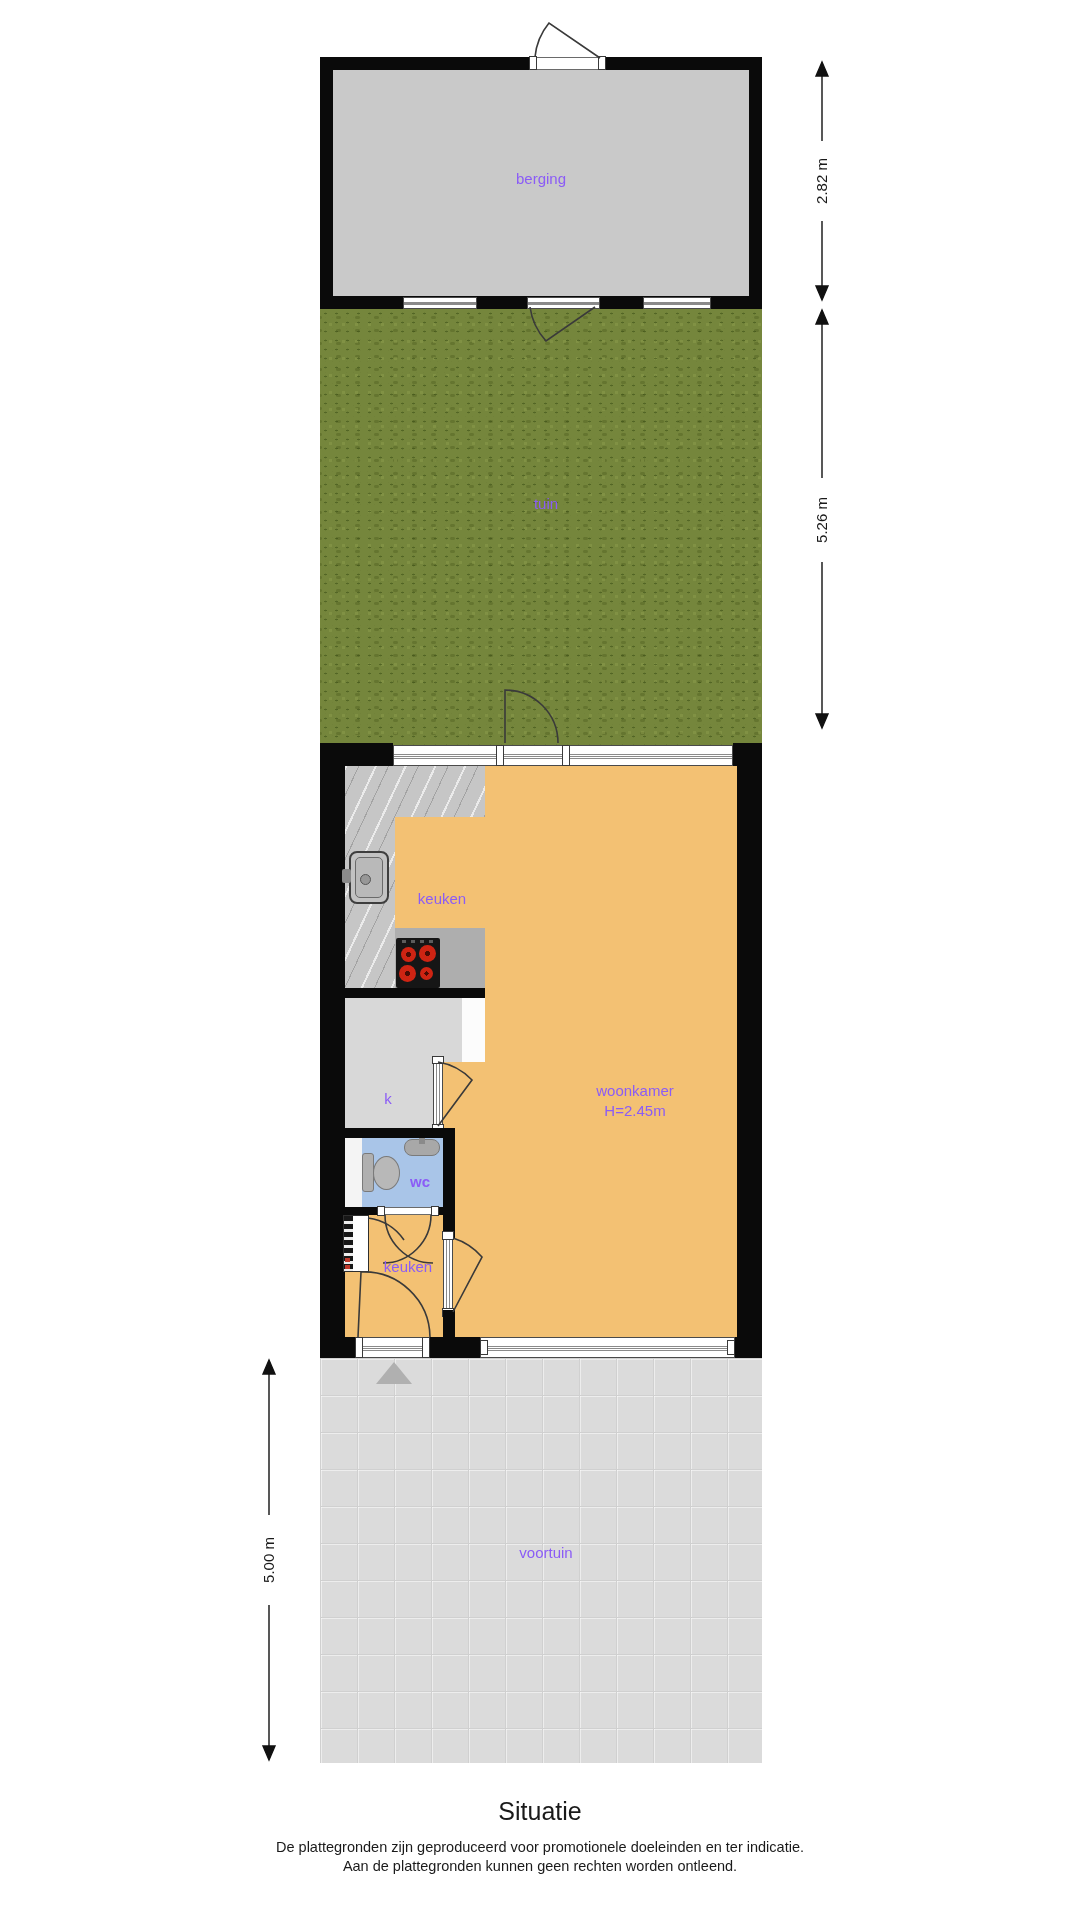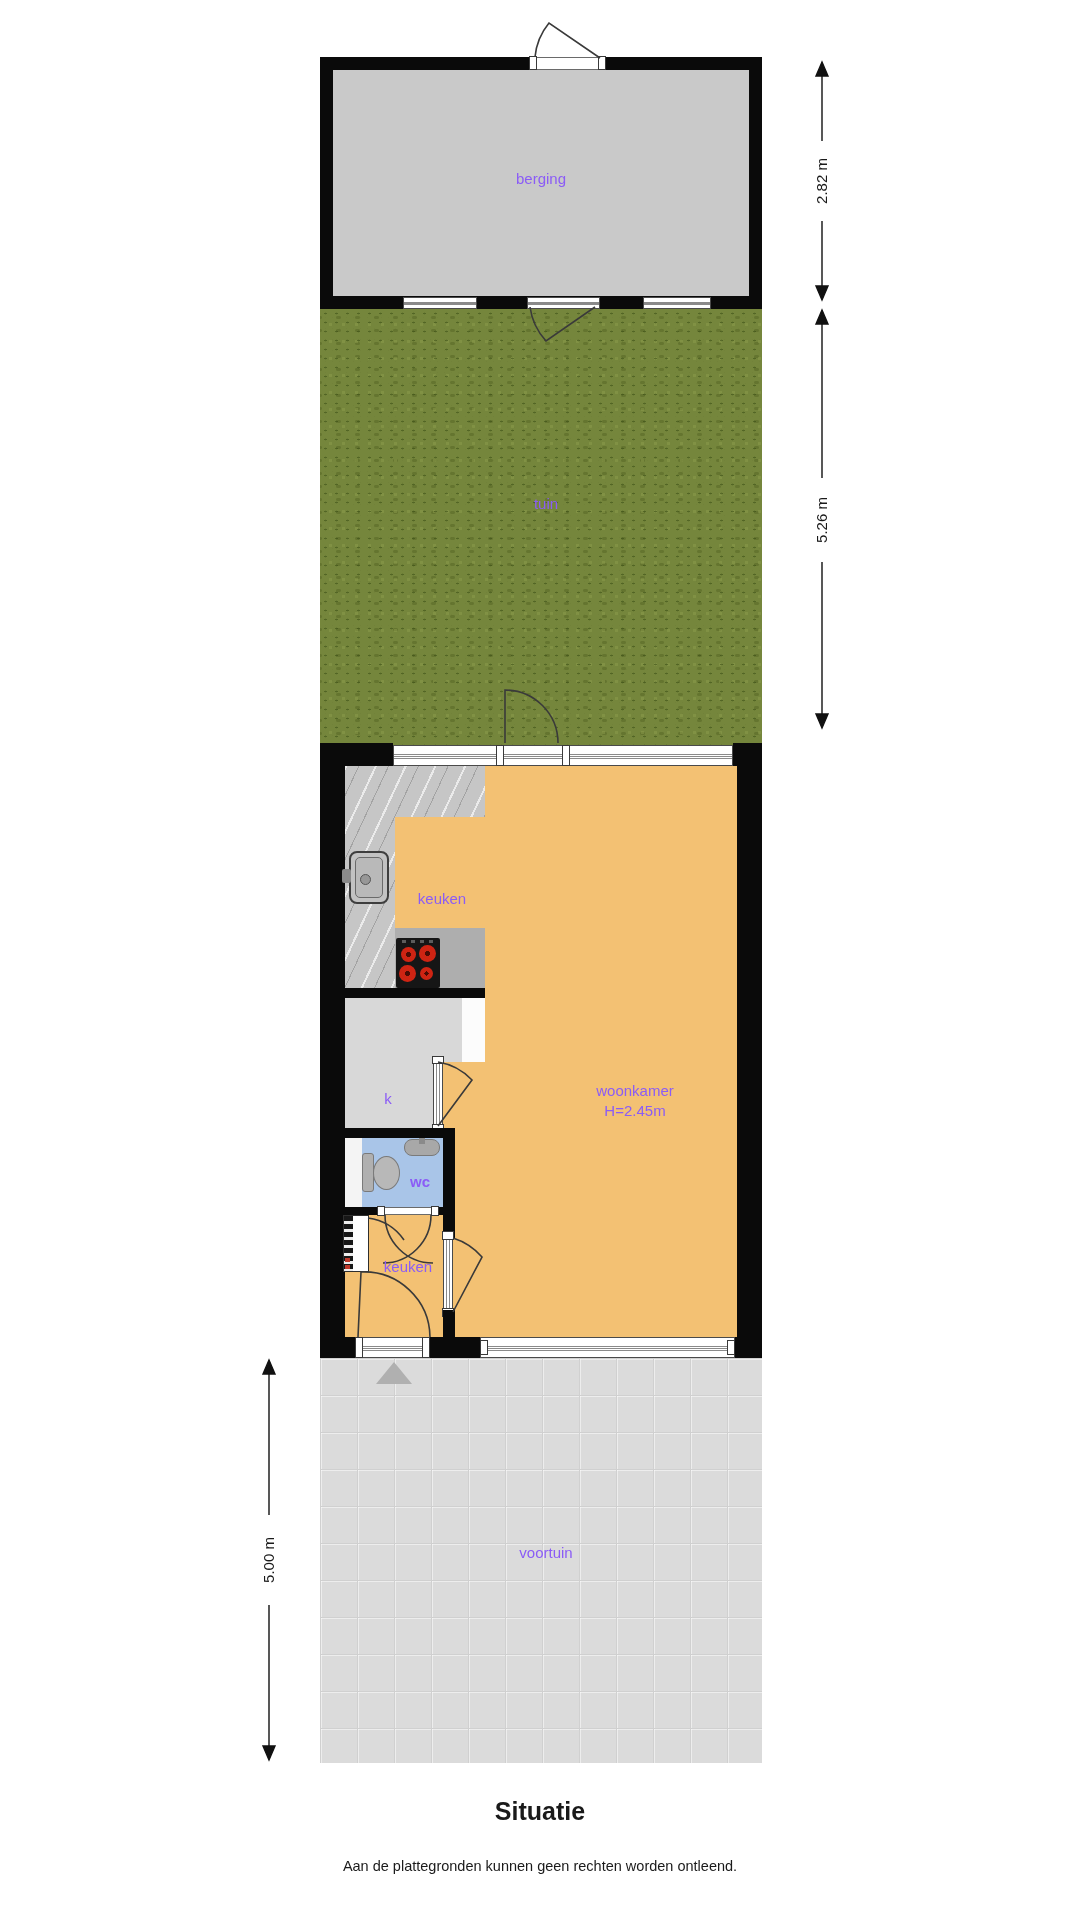--- a/index.html
+++ b/index.html
@@ -56,21 +56,21 @@
   .toilet-bowl{position:absolute;background:#b8b8b8;border:1px solid #7a7a7a;border-radius:50%;box-sizing:border-box;}
   .basin{position:absolute;background:#a8a8a8;border:1px solid #7a7a7a;border-radius:8px;box-sizing:border-box;}
   .tap{position:absolute;background:#8a8a8a;}
   .meter-box{position:absolute;background:#fff;border:1px solid #2e2e2e;box-sizing:border-box;}
   .meter-panel{position:absolute;background:repeating-linear-gradient(to bottom,
       #171717 0 5px,#ededed 5px 8px);}
   .meter-red{position:absolute;width:5px;height:4px;background:#c0392b;}
   .triangle{position:absolute;width:0;height:0;border-left:18px solid transparent;
       border-right:18px solid transparent;border-bottom:22px solid #b0b0b0;}
   .svg-overlay{position:absolute;left:0;top:0;pointer-events:none;}
-  .title{position:absolute;left:0;width:1080px;text-align:center;font-size:25px;font-weight:bold;}
+  .title{position:absolute;left:0;width:1080px;text-align:center;font-size:25px;font-weight:normal;}
   .footer-line{position:absolute;left:0;width:1080px;text-align:center;font-size:14.5px;}
   .woon-label{line-height:20px;}
 </style>
 </head>
 <body>
 
 <div class="screen">
 
   <div class="wall" style="left:320px;top:57px;width:442px;height:13px;"></div>
   <div class="wall" style="left:320px;top:57px;width:13px;height:252px;"></div>
@@ -201,15 +201,16 @@
   <div class="room-label" style="left:388px;top:1098px;">k</div>
   <div class="room-label" style="left:420px;top:1181px;font-weight:bold;">wc</div>
   <div class="room-label" style="left:408px;top:1266px;">keuken</div>
   <div class="room-label" style="left:546px;top:1552px;">voortuin</div>
 
   <div class="dim-label" style="left:782px;top:171px;">2.82 m</div>
   <div class="dim-label" style="left:782px;top:510px;">5.26 m</div>
   <div class="dim-label" style="left:229px;top:1550px;">5.00 m</div>
 
   <div class="title" style="top:1797px;">Situatie</div>
+  <div class="footer-line" style="top:1839px;">De plattegronden zijn geproduceerd voor promotionele doeleinden en ter indicatie.</div>
   <div class="footer-line" style="top:1858px;text-align:center;">Aan de plattegronden kunnen geen rechten worden ontleend.</div>
 
 </div>
 
 </body></html>

